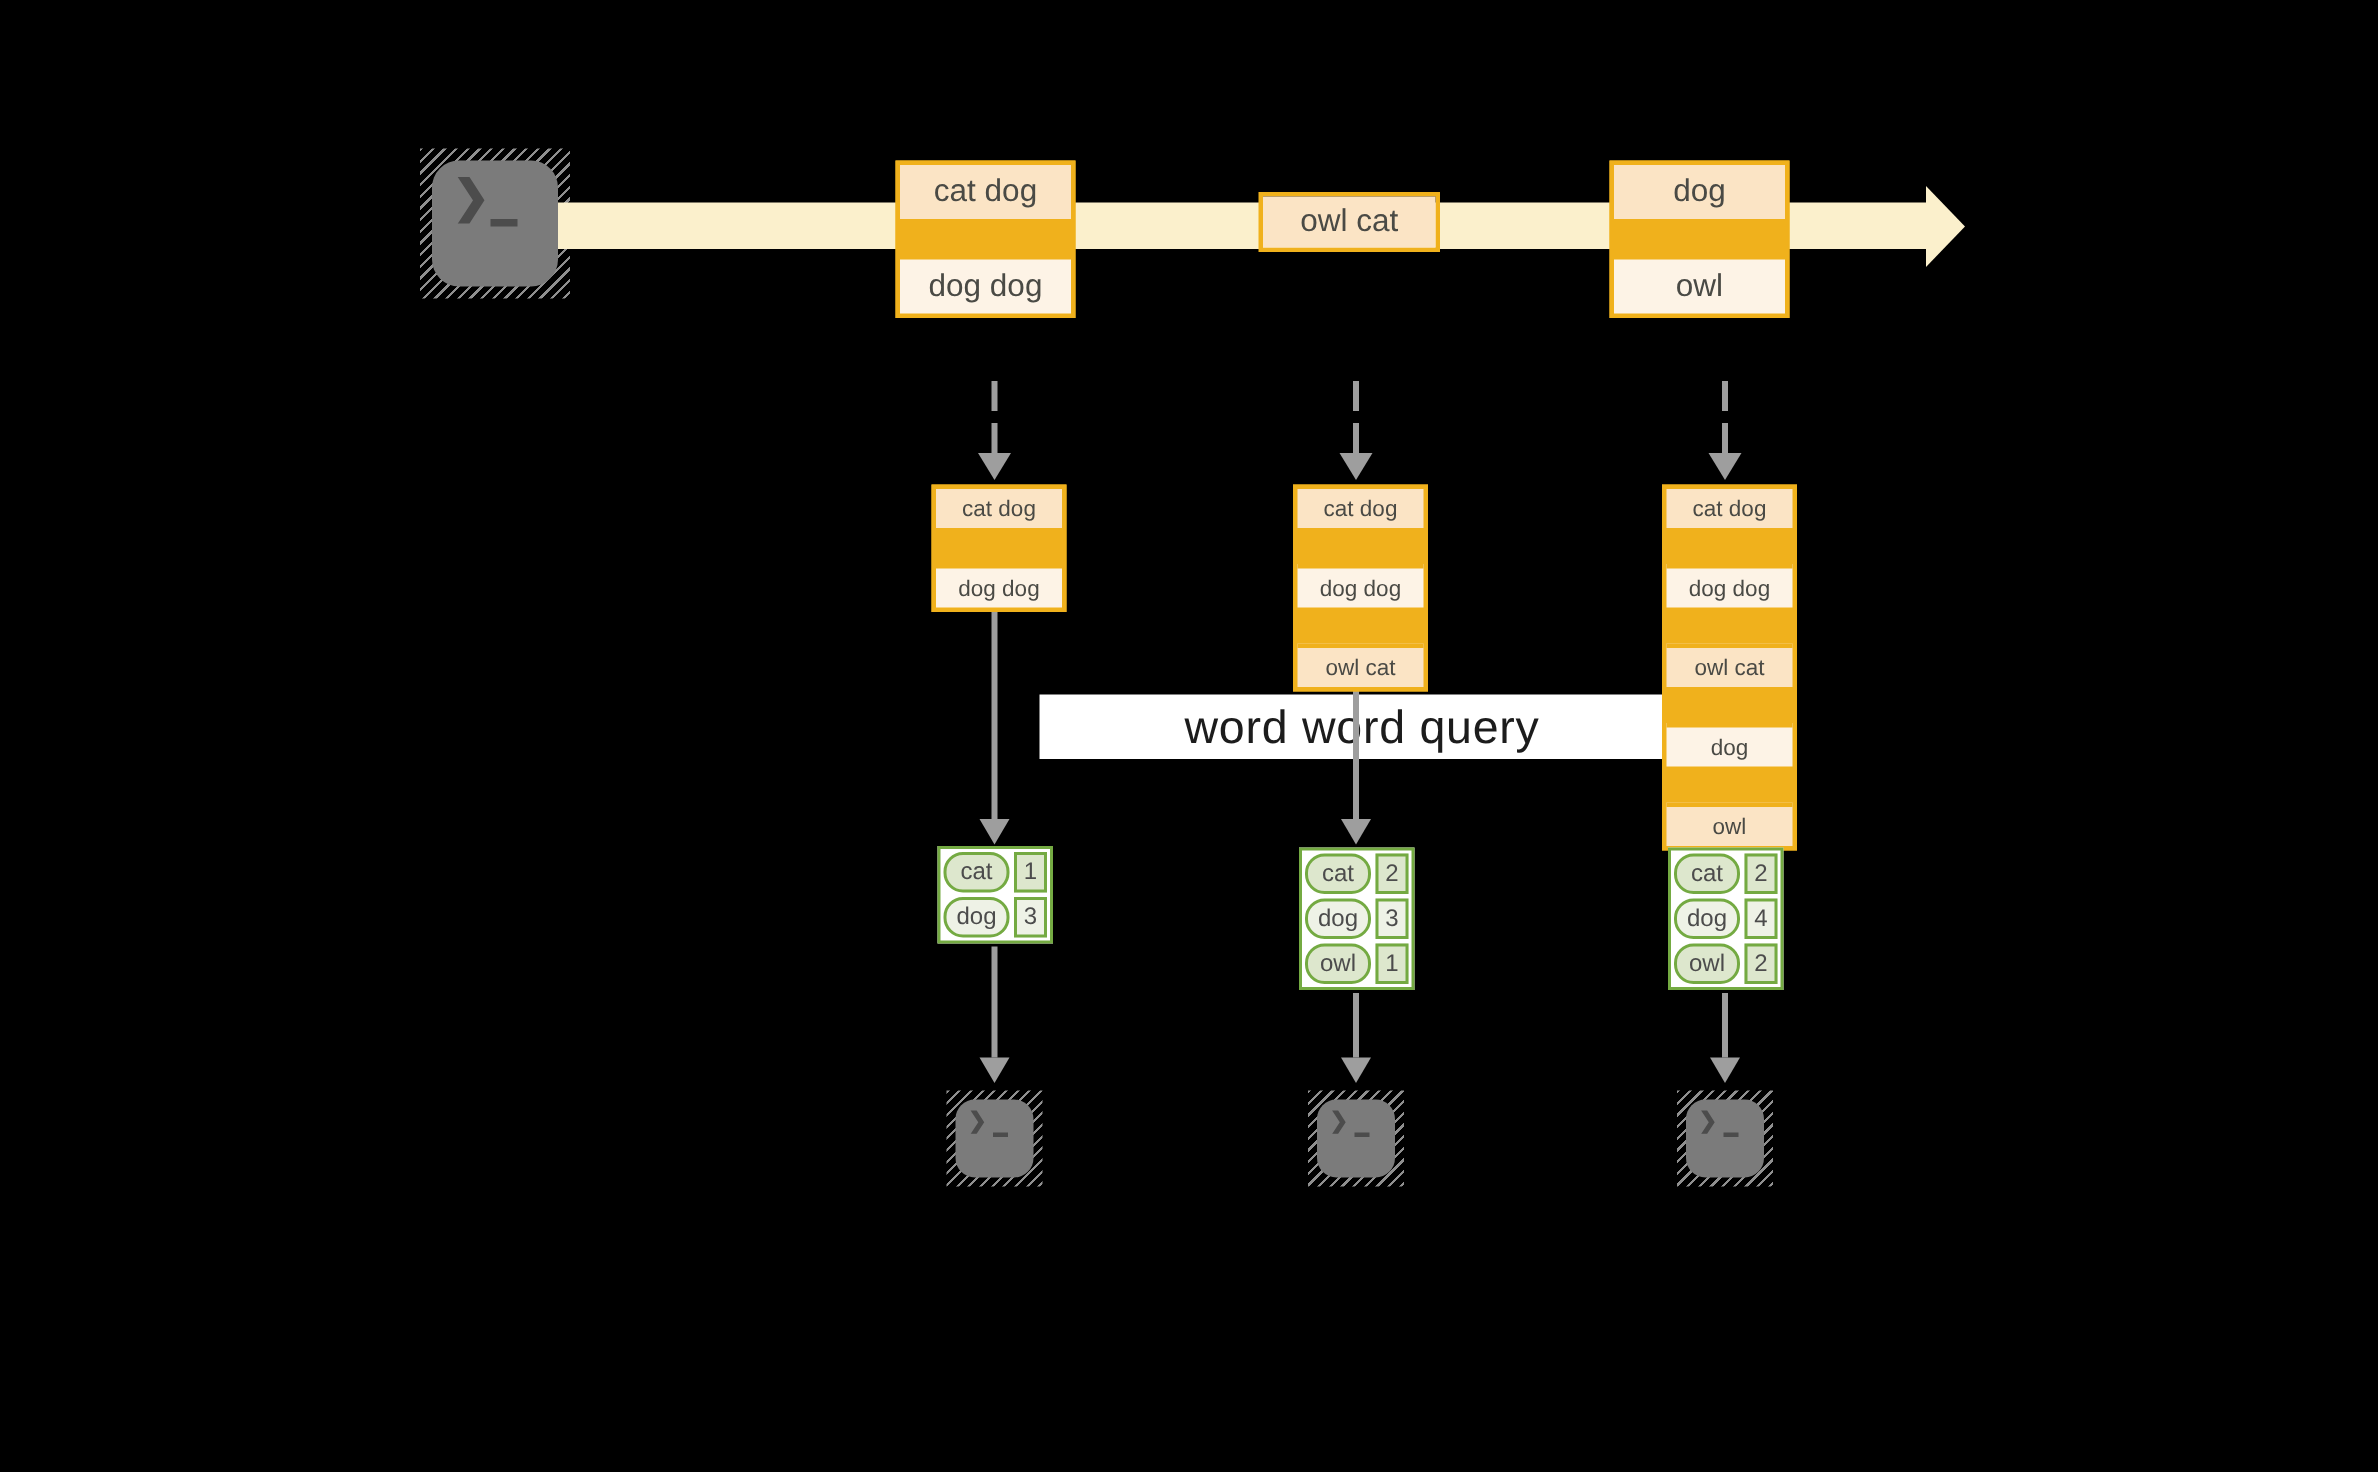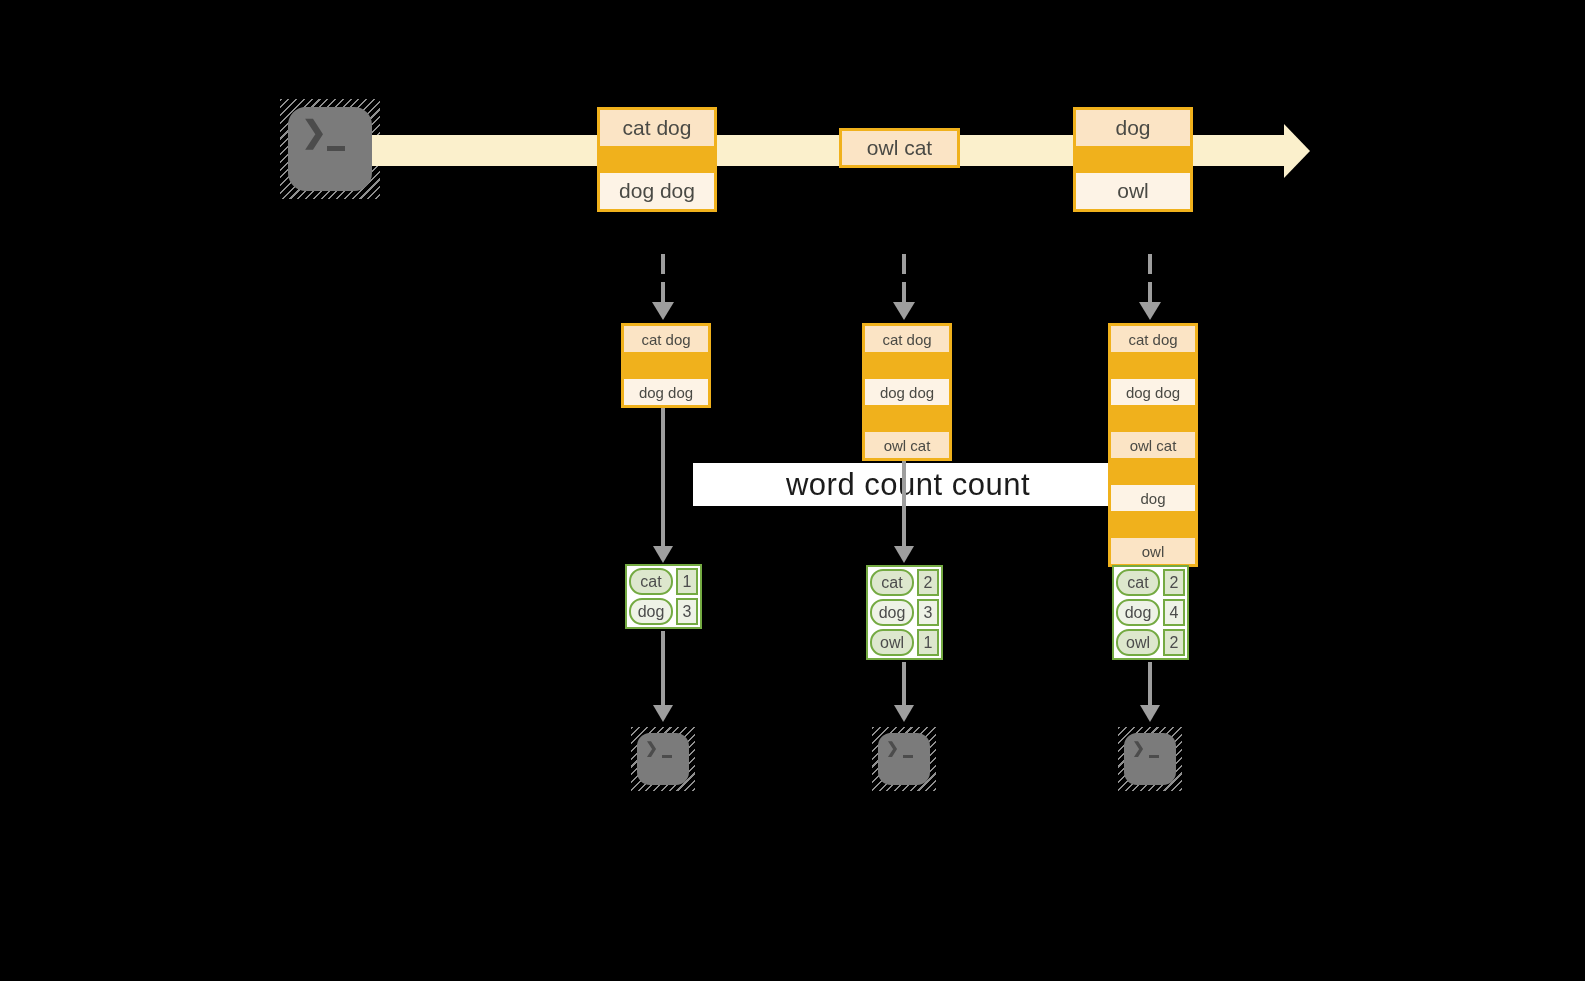--- a/index.html
+++ b/index.html
@@ -78,21 +78,21 @@
   <div class="head big" style="left:652px;top:302px;"></div>
 
   <div class="dash" style="left:902px;top:254px;"></div>
   <div class="dash" style="left:902px;top:282px;"></div>
   <div class="head big" style="left:893px;top:302px;"></div>
 
   <div class="dash" style="left:1148px;top:254px;"></div>
   <div class="dash" style="left:1148px;top:282px;"></div>
   <div class="head big" style="left:1139px;top:302px;"></div>
 
-  <div class="query">word count count</div>
+  <div class="query">word word query</div>
 
   <div class="obox state sb" style="left:621px;top:323px;width:84px;">
     <div class="cell">cat dog</div>
     <div class="cell">dog dog</div>
   </div>
   <div class="obox state sb" style="left:862px;top:323px;width:84px;">
     <div class="cell">cat dog</div>
     <div class="cell">dog dog</div>
     <div class="cell">owl cat</div>
   </div>

